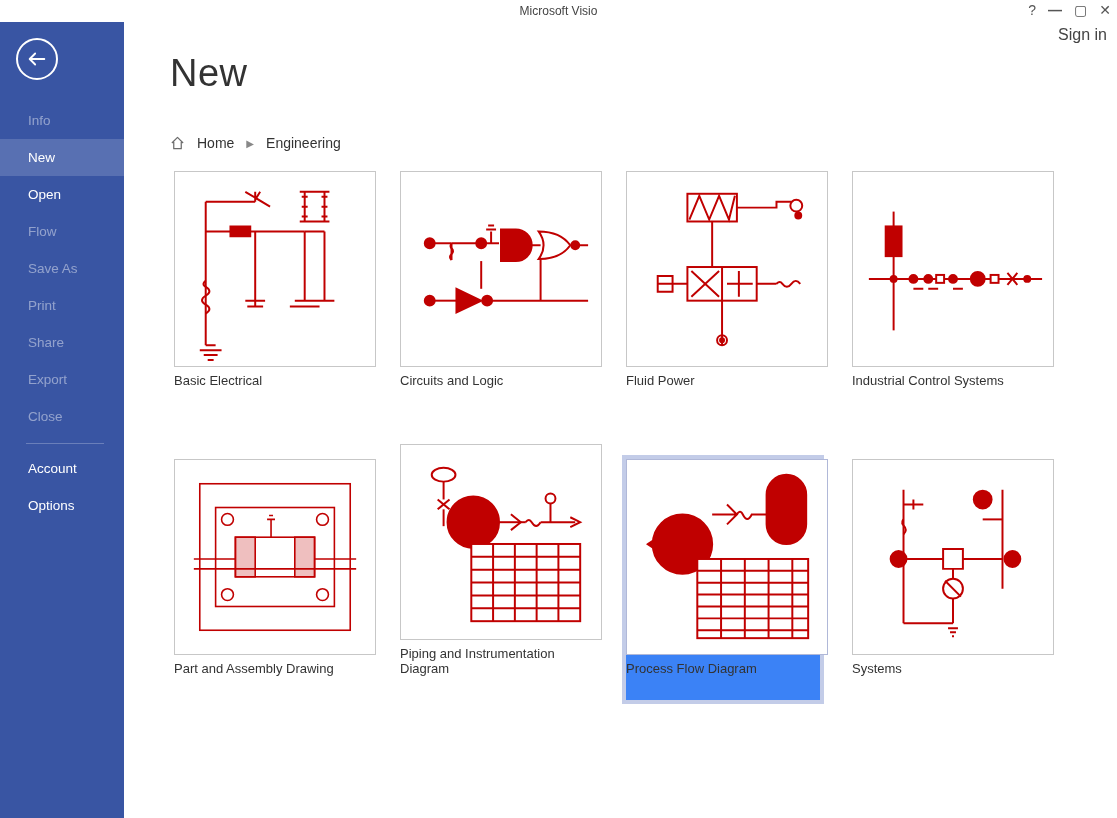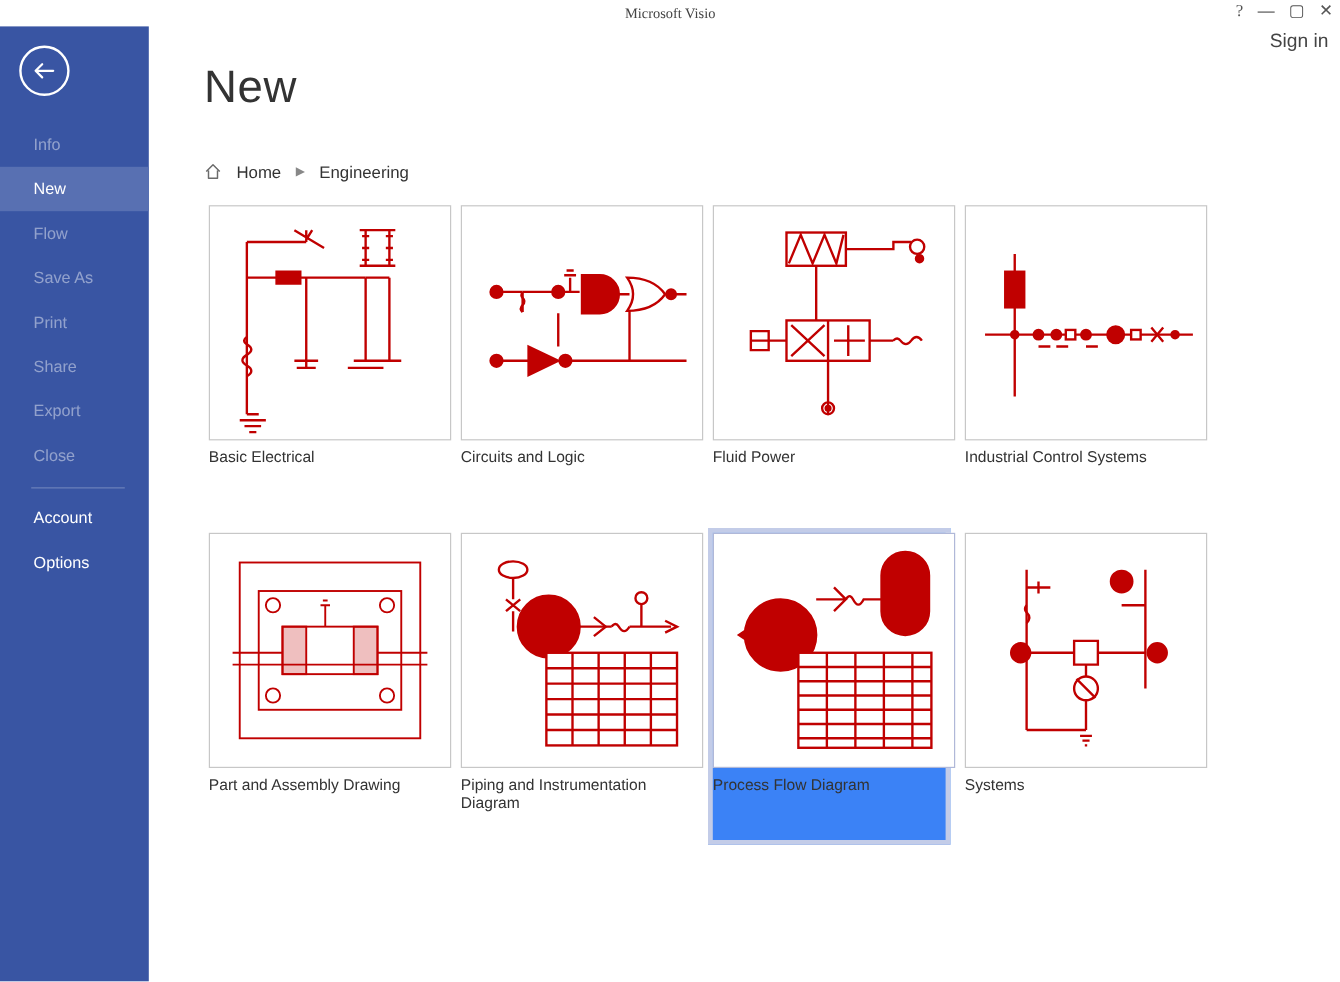--- a/index.html
+++ b/index.html
@@ -19,21 +19,20 @@
   }
 
   
   .titlebar {
     height: 22px;
     display: flex;
     align-items: center;
     position: relative;
     font-size: 12px;
     color: #444;
-    font-family: Liberation Serif, serif;
   }
   .titlebar .title-text {
     position: absolute;
     left: 50%;
     transform: translateX(-50%);
     top: 4px;
   }
   .titlebar .window-controls {
     position: absolute;
     right: 6px;
@@ -111,21 +110,22 @@
     color: #333;
     margin-bottom: 16px;
   }
   .breadcrumb .crumb { cursor: default; }
   .breadcrumb .chev { color: #888; font-size: 10px; }
   .breadcrumb .home-icon { color: #6b6b6b; }
 
   .template-grid {
     display: flex;
     flex-wrap: wrap;
-    gap: 24px 8px;
+    gap: 24px 24px;
+    align-items: flex-end;
   }
   .template {
     width: 202px;
     border: 4px solid transparent;
     padding: 0 0 24px 0;
   }
   .template.selected {
     background: #3b82f6;
     border-color: #c3cce8;
   }
@@ -164,20 +164,21 @@
 
   <div class="sidebar">
     <div class="back-circle">
       <svg width="22" height="22" viewBox="0 0 24 24">
         <path d="M20 12 H5 M10 6 L4 12 L10 18" stroke="#fff" stroke-width="2" fill="none" stroke-linecap="round" stroke-linejoin="round"></path>
       </svg>
     </div>
 
     <div class="nav-item dim"><span>Info</span></div>
     <div class="nav-item active"><span>New</span></div>
+    <div class="nav-item"><span>Open</span></div>
     <div class="nav-item dim"><span>Flow</span></div>
     <div class="nav-item dim"><span>Save As</span></div>
     <div class="nav-item dim"><span>Print</span></div>
     <div class="nav-item dim"><span>Share</span></div>
     <div class="nav-item dim"><span>Export</span></div>
     <div class="nav-item dim"><span>Close</span></div>
 
     <div class="nav-sep"></div>
 
     <div class="nav-item"><span>Account</span></div>

